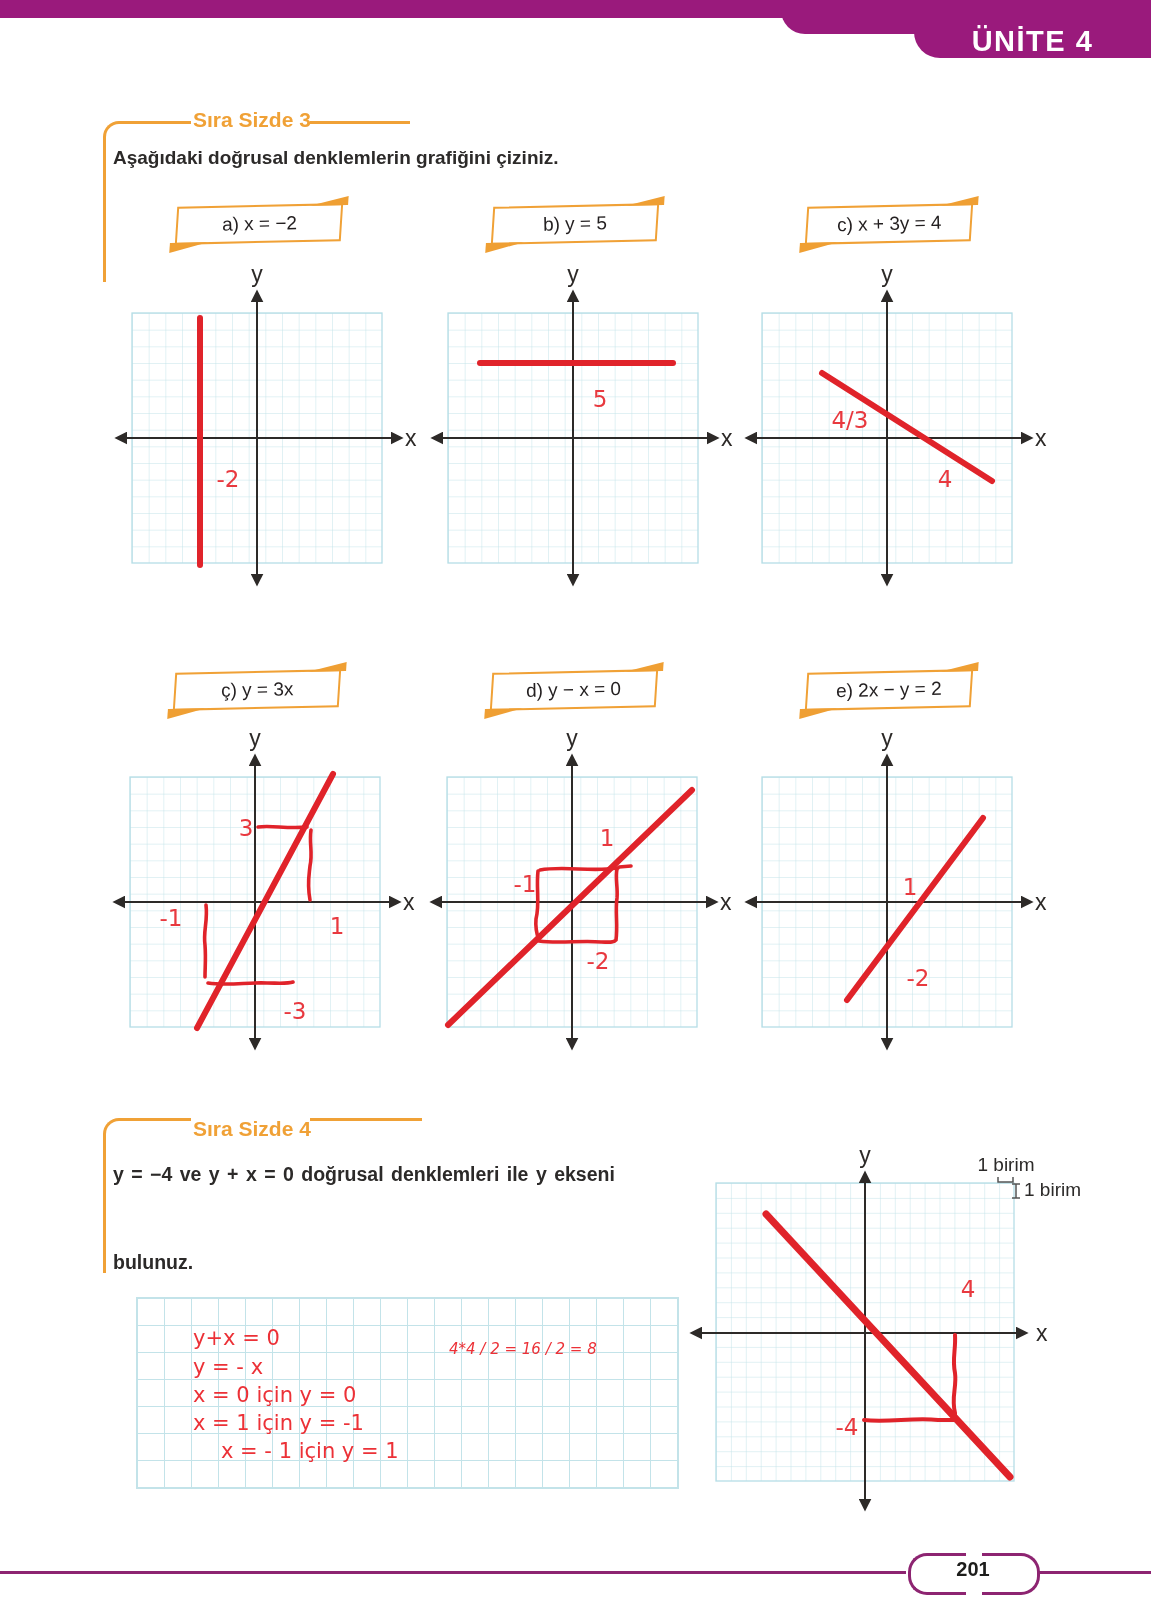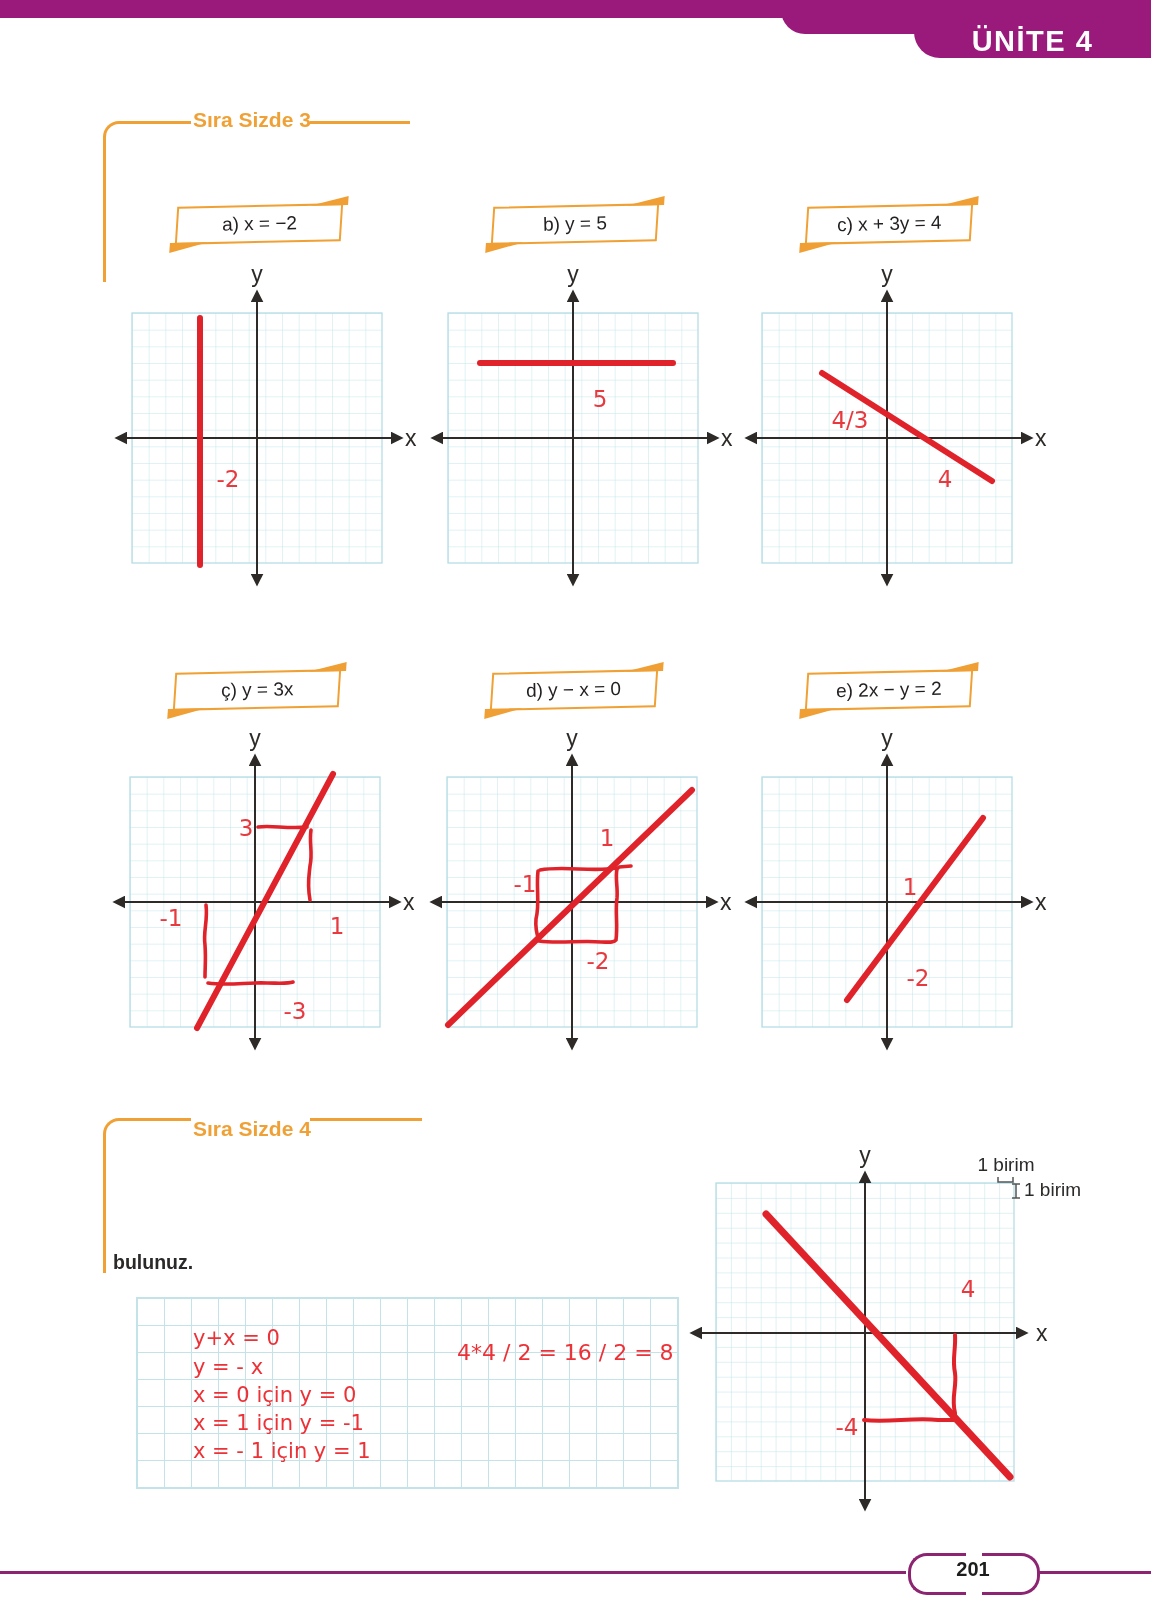--- a/index.html
+++ b/index.html
@@ -78,20 +78,21 @@
 
   <div class="abs topbar"></div>
   <div class="abs tab-mid"></div>
   <div class="abs tab-main">
     <span>ÜNİTE 4</span>
   </div>
 
   <div class="abs bracket" style="left:103px;top:121px;width:85px;height:158px;"></div>
   <div class="abs sec-title" style="left:193px;top:108px;">Sıra Sizde 3</div>
   <div class="abs hline-orange" style="left:310px;top:121px;width:100px;"></div>
+  <div class="abs instr" style="left:113px;top:147px;">Aşağıdaki doğrusal denklemlerin grafiğini çiziniz.</div>
 
   <div class="abs eq-box" style="left:176px;top:205px;">
       <span>a) x = −2</span>
     </div>
   <div class="abs eq-box" style="left:492px;top:205px;">
       <span>b) y = 5</span>
     </div>
   <div class="abs eq-box" style="left:806px;top:205px;">
       <span>c) x + 3y = 4</span>
     </div>
@@ -177,29 +178,30 @@
     <text class="axl" x="298" y="178">x</text>
     <line class="redmain" x1="110" y1="268" x2="246" y2="86"></line>
     <text class="rl" x="173" y="163" text-anchor="middle">1</text>
     <text class="rl" x="181" y="254" text-anchor="middle">-2</text>
   </svg>
 
   <div class="abs bracket" style="left:103px;top:1118px;width:85px;height:152px;"></div>
   <div class="abs sec-title" style="left:193px;top:1105px;margin-top:12px;">Sıra Sizde 4</div>
   <div class="abs hline-orange" style="left:310px;top:1118px;width:112px;"></div>
 
+  <div class="abs prob" style="left:113px;top:1163px;word-spacing:2px;">y = −4 ve y + x = 0 doğrusal denklemleri ile y ekseni</div>
   <div class="abs prob" style="left:113px;top:1251px;">bulunuz.</div>
 
   <div class="abs workgrid">
     <div class="hw" style="left:56px;top:28px;">y+x = 0</div>
     <div class="hw" style="left:56px;top:57px;">y = - x</div>
     <div class="hw" style="left:56px;top:85px;">x = 0 için y = 0</div>
     <div class="hw" style="left:56px;top:113px;text-align:right;">x = 1 için y = -1</div>
-    <div class="hw" style="left:56px;top:141px;">x = - 1 için y = 1</div>
-    <div class="hw" style="left:320px;top:42px;font-size:22px;">4*4 / 2 = 16 / 2 = 8</div>
+    <div class="hw" style="left:56px;top:141px;padding-left:28px;">x = - 1 için y = 1</div>
+    <div class="hw" style="left:312px;top:42px;font-size:15px;font-style:italic;">4*4 / 2 = 16 / 2 = 8</div>
   </div>
 
   <svg class="abs" style="left:676px;top:1143px;" width="410" height="380">
     <rect class="gridrect" x="40" y="40" width="298" height="298" fill="url(#gpB)"></rect>
     <line class="axis" x1="16" y1="190" x2="350" y2="190" marker-start="url(#ah)" marker-end="url(#ah)"></line>
     <line class="axis" x1="189" y1="366" x2="189" y2="30" marker-start="url(#ah)" marker-end="url(#ah)"></line>
     <text class="axl" x="189" y="20" text-anchor="middle">y</text>
     <text class="axl" x="360" y="198">x</text>
     <line class="redmain" style="stroke-width:7;" x1="90" y1="71" x2="334" y2="334"></line>
     <path class="redhelp" style="stroke-width:4;" d="M279,192 C280,206 276,216 279,230 C281,244 275,254 279,270 L279,276"></path>

